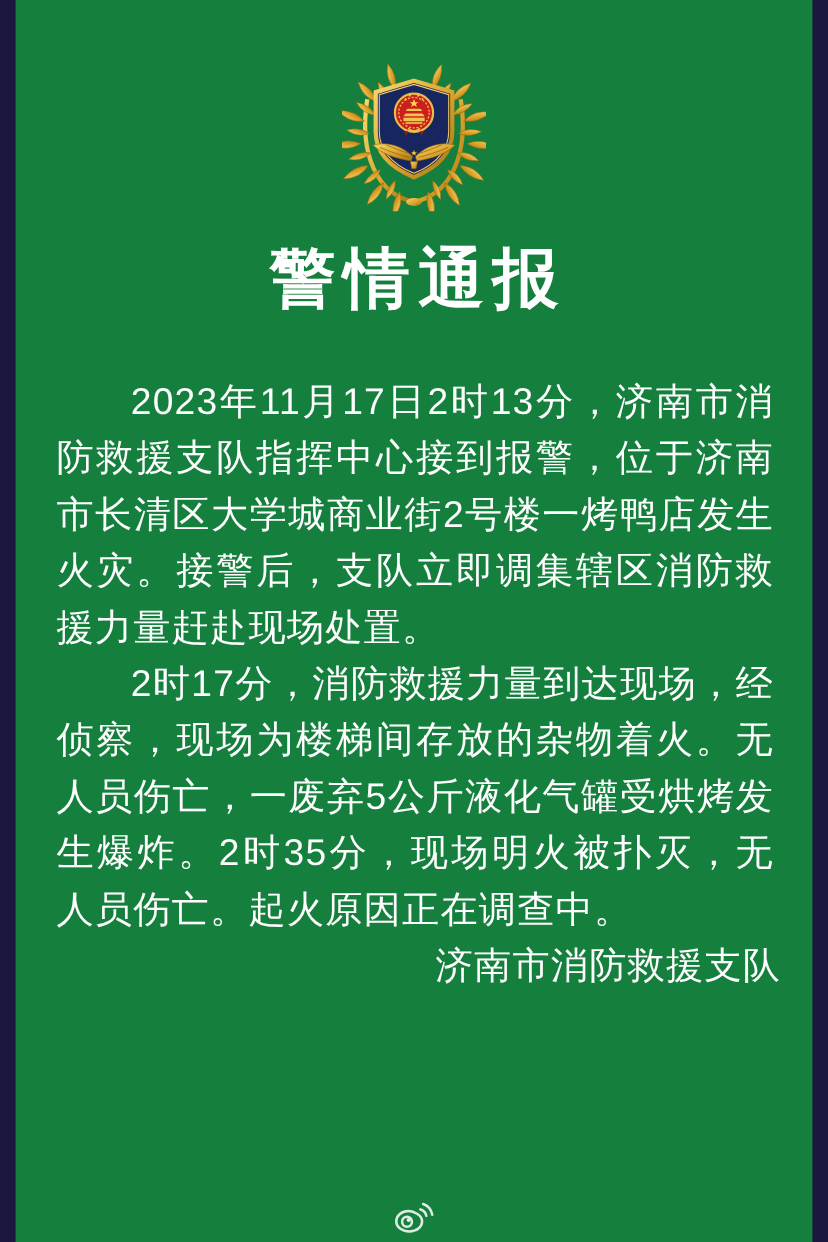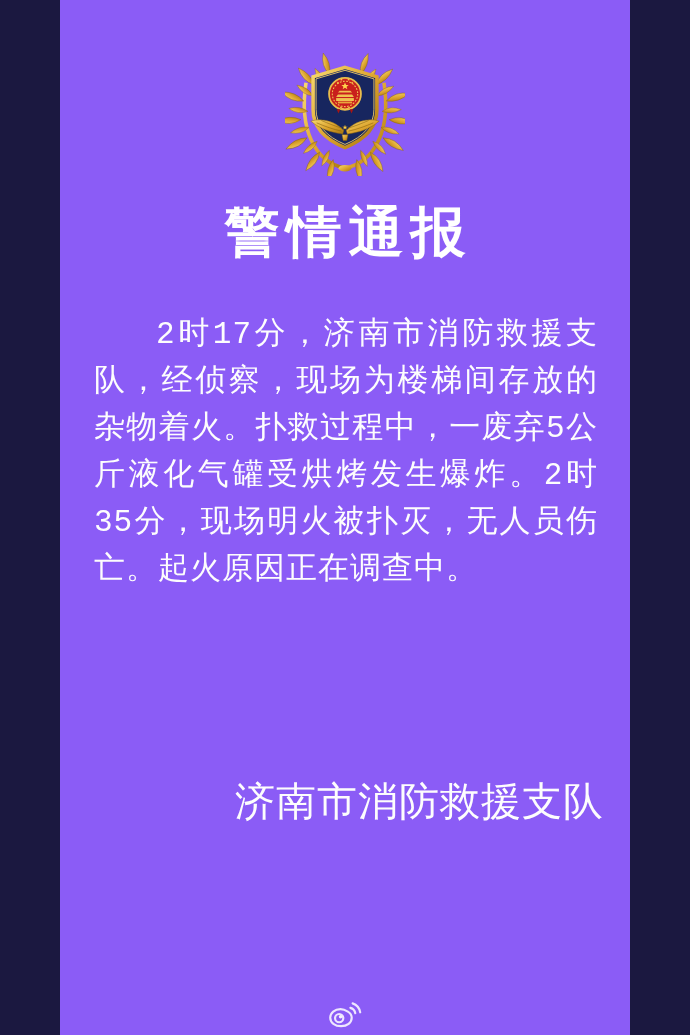--- a/index.html
+++ b/index.html
@@ -2,26 +2,25 @@
 <html><head>
 <meta charset="utf-8">
 <style>
   html,body{margin:0;padding:0;}
   body{
     font-family:"Liberation Sans","DejaVu Sans",sans-serif;
     background:#1b1840;
   }
   .poster{
     position:relative;
-    width:570px;height:1035px;
-    background:#8b5cf6;
+    width:664px;height:1035px;
+    background:#15803d;
     overflow:hidden;
     margin:0 auto;
     color:#ffffff;
-    font-family:Liberation Mono, monospace;
   }
   .emblem{
     position:absolute;
     top:52px;left:50%;
     width:120px;height:124px;
     transform:translateX(-50%);
   }
   .title{
     position:absolute;
     top:196px;left:0;right:0;
@@ -44,21 +43,21 @@
     color:#fdfdfd;
   }
   .body-text p{
     margin:0;
     text-indent:2em;
   }
   .signature-block{
     position:absolute;
     top:781px;right:26px;
     text-align:right;
-    font-size:40px;
+    font-size:31px;
     line-height:48px;
     letter-spacing:1px;
     color:#fdfdfd;
   }
   .signature-block .sig-date{
     padding-right:6px;
   }
   .watermark{
     position:absolute;
     top:1001px;left:0;right:0;
@@ -151,21 +150,22 @@
       <path d="M52,120 C66,126 80,131 94,134 M60,116 C72,121 84,126 95,129" fill="none" stroke="#8a6410" stroke-width="1"></path>
       <path d="M148,120 C134,126 120,131 106,134 M140,116 C128,121 116,126 105,129" fill="none" stroke="#8a6410" stroke-width="1"></path>
       <use href="#star" transform="translate(100,128) scale(0.42)" fill="#ffd34d" stroke="#8a6410" stroke-width="1"></use>
       <path d="M95,140 L105,140 L103,150 L97,150 Z" fill="url(#gold)" stroke="#8a6410" stroke-width="0.8"></path>
     </svg>
   </div>
 
   <div class="title">警情通报</div>
 
   <div class="body-text">
-    <p>2时17分，济南市消防救援支队，经侦察，现场为楼梯间存放的杂物着火。扑救过程中，一废弃5公斤液化气罐受烘烤发生爆炸。2时35分，现场明火被扑灭，无人员伤亡。起火原因正在调查中。</p>
+    <p>2023年11月17日2时13分，济南市消防救援支队指挥中心接到报警，位于济南市长清区大学城商业街2号楼一烤鸭店发生火灾。接警后，支队立即调集辖区消防救援力量赶赴现场处置。</p>
+    <p>2时17分，消防救援力量到达现场，经侦察，现场为楼梯间存放的杂物着火。无人员伤亡，一废弃5公斤液化气罐受烘烤发生爆炸。2时35分，现场明火被扑灭，无人员伤亡。起火原因正在调查中。</p>
   </div>
 
   <div class="signature-block">
     <div class="sig-agency">济南市消防救援支队</div>
   </div>
 
   <div class="watermark">
     <span>
       <svg width="34" height="28" viewBox="0 0 38 31" aria-hidden="true">
         <g fill="none" stroke="rgba(255,255,255,0.85)" stroke-width="2.4" stroke-linecap="round">

